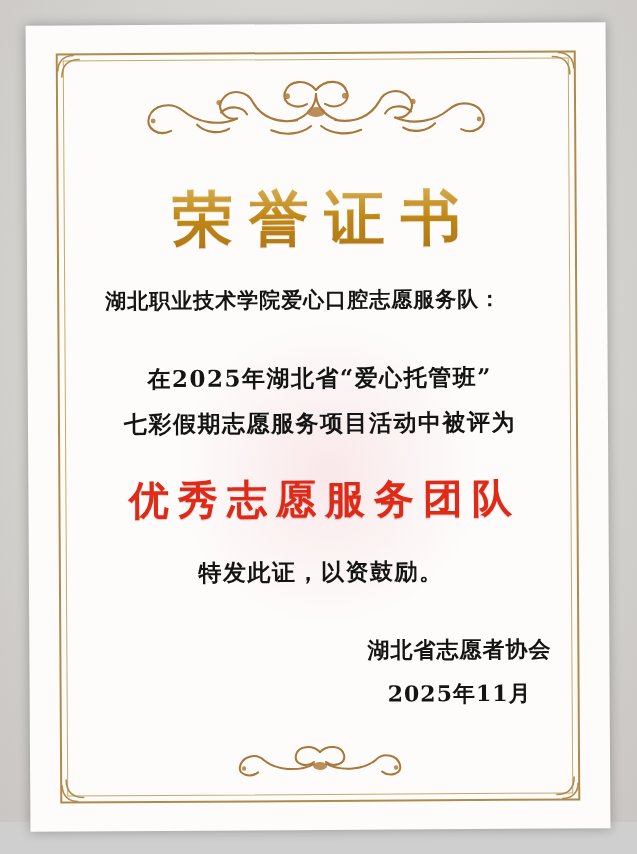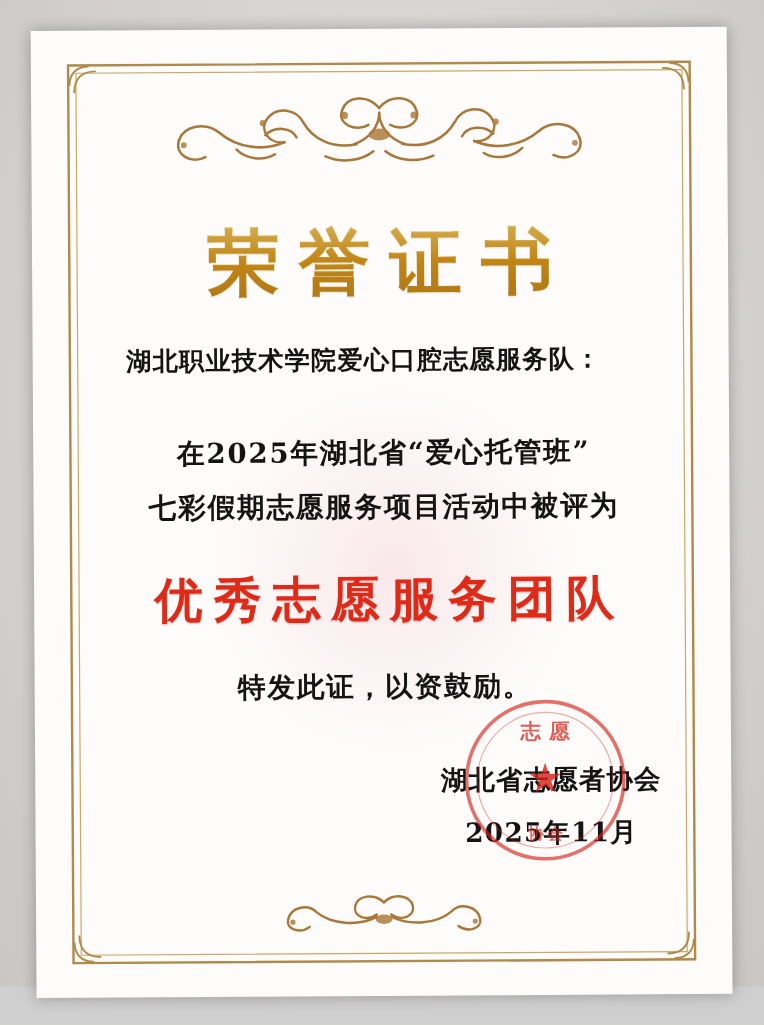--- a/index.html
+++ b/index.html
@@ -321,21 +321,15 @@
       <p class="para">七彩假期志愿服务项目活动中被评为</p>
       <div class="honor">优秀志愿服务团队</div>
       <p class="closing">特发此证，以资鼓励。</p>
     </div>
 
     <div class="signature">
       <div class="issuer">湖北省志愿者协会</div>
       <div class="issue-date">2025年11月</div>
     </div>
 
-    <div class="seal">
-      <div class="seal-inner"></div>
-      <div class="seal-text">志愿</div>
-      <div class="seal-star">★</div>
-      <div class="seal-text-bottom">协会</div>
-    </div>
 
   </div>
 </div>
 
 </body></html>

